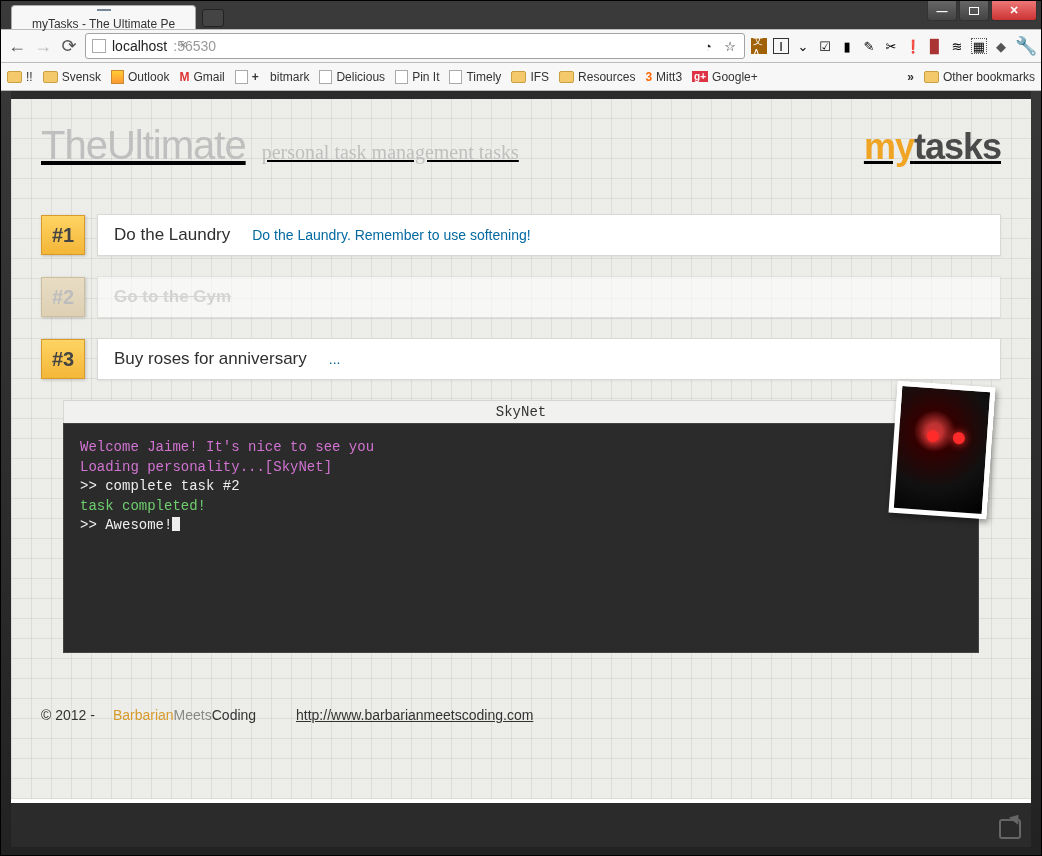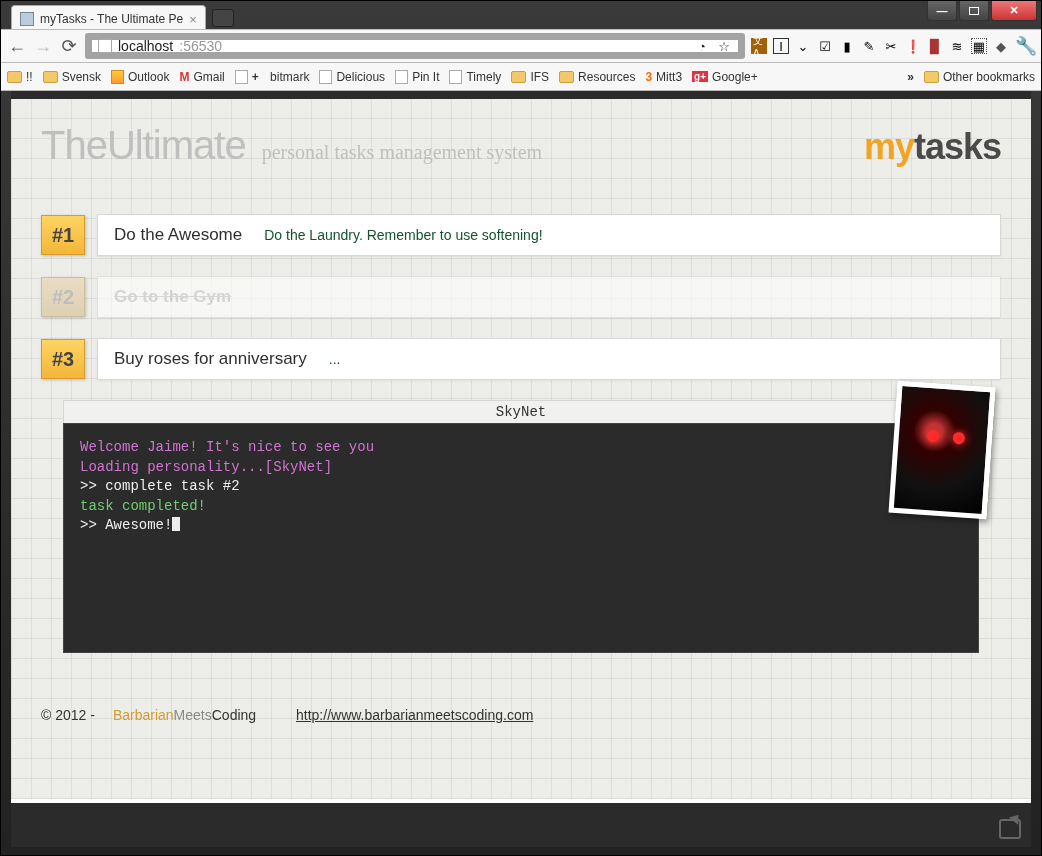--- a/index.html
+++ b/index.html
@@ -49,20 +49,21 @@
   border: 1px solid #aaa;
   border-bottom: none;
   height: 24px;
   padding: 3px 8px 0 8px;
   font-size: 12px;
   color: #333;
   border-radius: 4px 4px 0 0;
   display: flex; align-items: center; gap:6px;
   min-width: 185px;
   position: relative;
+  flex-direction: column;
 }
 .tab .favicon { width:14px; height:14px; background:#bcd; border:1px solid #789; }
 .tab .tab-close { margin-left:auto; font-size:13px; color:#888; }
 .newtab {
   width: 22px; height: 18px; margin-left:6px; margin-bottom:2px;
   background: #444; border:1px solid #222; border-radius:3px;
 }
 
 .toolbar {
   background: #f7f7f7;
@@ -70,21 +71,21 @@
   border-bottom: 1px solid #bbb;
   height: 34px;
   display: flex; align-items:center;
   padding: 0 6px;
   gap: 6px;
 }
 .nav-icon { width:20px; text-align:center; font-size:18px; color:#555; }
 .nav-icon.disabled { color:#bbb; }
 .addr {
   flex:1; height:26px;
-  border:7px solid #a3a3a3; border-radius:3px;
+  border:1px solid #a3a3a3; border-radius:3px;
   background:#fff;
   display:flex; align-items:center;
   padding:0 6px; gap:6px;
   font-size:14px; color:#222;
 }
 .addr .doc-icon { width:14px; height:14px; border:1px solid #aaa; background:#fff; }
 .addr .host { color:#222; }
 .addr .port { color:#999;text-align:center; }
 .addr-right { margin-left:auto; display:flex; gap:6px; }
 .addr-right .ic, .toolbar .ic { width:16px; height:16px; display:inline-flex; align-items:center; justify-content:center; font-size:13px; }
@@ -119,21 +120,21 @@
   background:
     linear-gradient(#f5f5f3,#f5f5f3),
     repeating-linear-gradient(0deg, #eee 0 1px, transparent 1px 20px),
     repeating-linear-gradient(90deg, #eee 0 1px, transparent 1px 20px);
   background-blend-mode: multiply;
   background-color:#f6f6f4;
   min-height: 700px;
   padding: 24px 30px 10px 30px;
   position:relative;
 }
-.brand { display:flex; align-items:baseline; }
+.brand { display:flex; align-items:baseline;text-decoration:underline; }
 .brand-left1 { font-size:40px; font-weight:300; color:#bfbfbf; letter-spacing:-1px; }
 .brand-left2 { font-size:20px; color:#bfbfbf; font-family: Georgia, serif; margin-left:16px; }
 .brand-right { margin-left:auto; font-size:36px; font-weight:bold; letter-spacing:-1px; }
 .brand-right .my { color:#f0a424; }
 .brand-right .tasks { color:#4a4a4a; }
 
 .tasks { margin-top: 46px; }
 .task {
   display:flex; align-items:center;
   margin-bottom: 20px;
@@ -152,21 +153,21 @@
 .taskbar {
   flex:1;
   background:#fff;
   border:1px solid #d8d8d6;
   height:42px;
   display:flex; align-items:center;
   padding:0 16px; gap:22px;
   box-shadow: 0 1px 2px rgba(0,0,0,.06);
 }
 .task-title { font-size:17px; color:#2f2f2f; }
-.task-desc { font-size:14px; color:#14532d; }
+.task-desc { font-size:14px; color:#0369a1; }
 .task.completed .sticky { background: linear-gradient(#e8dcc4,#ddd0b4); border-color:#cdbf9c; color:#bdbdbd; }
 .task.completed .taskbar { opacity:.6;font-weight:bold; }
 .task.completed .task-title { color:#c7c7c7; text-decoration: line-through; }
 
 
 .term-wrap { margin: 14px 22px 0 22px; position:relative; }
 .term-title {
   background: #f1f1ef;
   border:1px solid #d6d6d4;
   border-bottom:none;
@@ -335,31 +336,31 @@
         <span class="fold"></span>
         <span>Other bookmarks</span>
       </span>
   </div>
 
   <div class="viewport">
     <div class="page-topbar"></div>
     <div class="page">
       <div class="brand">
         <span class="brand-left1">TheUltimate</span>
-        <span class="brand-left2">personal tasks management system</span>
+        <span class="brand-left2">personal task management tasks</span>
         <span class="brand-right">
           <span class="my">my</span><span class="tasks">tasks</span>
         </span>
       </div>
 
       <div class="tasks">
         <div class="task">
           <div class="sticky">#1</div>
           <div class="taskbar">
-            <span class="task-title">Do the Awesome</span>
+            <span class="task-title">Do the Laundry</span>
             <span class="task-desc">Do the Laundry. Remember to use softening!</span>
           </div>
         </div>
         <div class="task completed">
           <div class="sticky">#2</div>
           <div class="taskbar">
             <span class="task-title">Go to the Gym</span>
             <span class="task-desc"></span>
           </div>
         </div>

